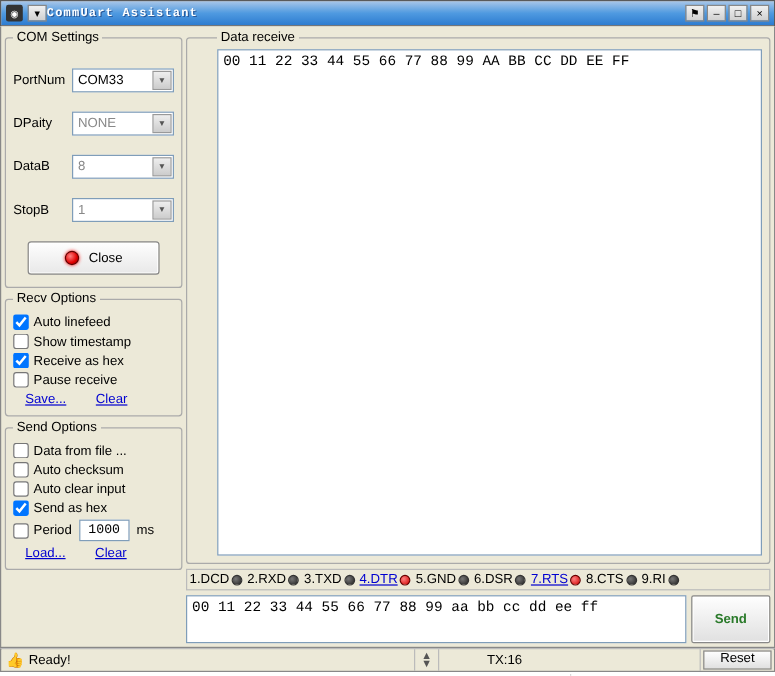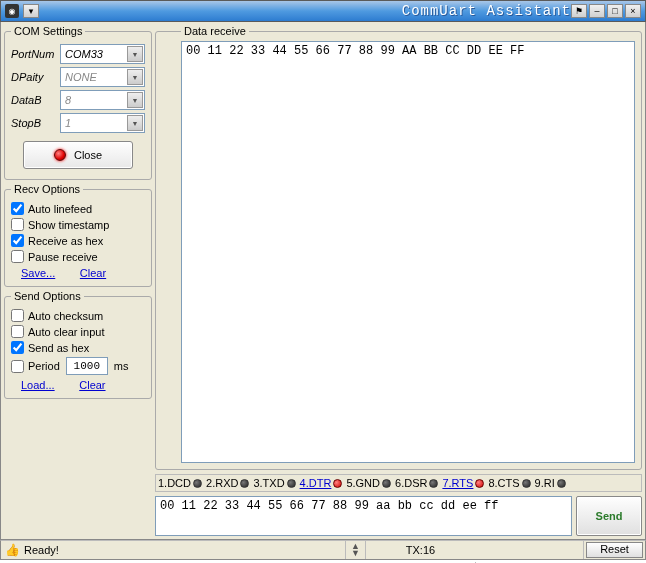--- a/index.html
+++ b/index.html
@@ -1,28 +1,28 @@
 <!DOCTYPE html>
 <html><head>
 <meta charset="utf-8">
 <style>
   * { box-sizing: border-box; font-family: Tahoma, sans-serif; font-size: 11px; }
   body { margin: 0; padding: 0; background: #fff; width: 646px; height: 563px; overflow: hidden; }
   .titlebar { height: 22px; background: linear-gradient(to bottom, #a8c6e8 0%, #4f9ae0 50%, #2d7cd0 100%); display: flex; align-items: center; padding: 0 4px; border: 1px solid #5a5a5a; }
   .tb-left { display: flex; gap: 4px; align-items: center; }
   .tb-icon { width: 14px; height: 14px; background: #333; border-radius: 2px; display:flex;align-items:center;justify-content:center;color:#fff;font-size:8px;}
-  .tb-title { flex: 1; text-align: right; font-weight: normal; font-family: 'Courier New', monospace; font-size: 14px; color: #fff; text-shadow: 1px 1px 0 #2a5a9a; letter-spacing: 1px; }
+  .tb-title { flex: 1; text-align: left; font-weight: bold; font-family: 'Courier New', monospace; font-size: 10px; color: #fff; text-shadow: 1px 1px 0 #2a5a9a; letter-spacing: 1px; }
   .tb-right { display: flex; gap: 2px; }
   .tb-btn { width: 16px; height: 14px; background: linear-gradient(to bottom, #f0f0f0, #d0d0d0); border: 1px solid #888; display: flex; align-items: center; justify-content: center; font-size: 9px; cursor: pointer; }
   .mainarea { display: flex; height: 518px; background: #ece9d8; border: 1px solid #888; border-top: none; padding: 3px; gap: 3px; }
   .leftcol { width: 148px; display: flex; flex-direction: column; gap: 3px; }
   .rightcol { flex: 1; display: flex; flex-direction: column; gap: 2px; }
   fieldset { border: 1px solid #aaa; border-radius: 3px; padding: 4px 6px 6px 6px; margin: 0; background: #ece9d8; }
   legend { font-size: 11px; padding: 0 3px; }
-  .comrow { display: flex; align-items: center; margin: 3px 0; gap: 3px; font-style: italic; }
+  .comrow { display: flex; align-items: center; margin: 16px 0; gap: 3px; }
   .comlabel { width: 46px; font-size: 11px; }
   .combo { flex: 1; height: 20px; border: 1px solid #7f9db9; background: #fff; display: flex; align-items: center; padding: 0 2px 0 4px; position: relative; color: #888; }
   .combo.enabled { color: #000; }
   .combo-arrow { position: absolute; right: 1px; top: 1px; width: 16px; height: 16px; background: linear-gradient(to bottom,#eee,#ccc); border: 1px solid #999; display: flex; align-items: center; justify-content: center; font-size: 7px; color: #555; }
   .closebtn { margin: 8px auto 4px auto; width: 110px; height: 28px; background: linear-gradient(to bottom,#fefefe,#e8e8e8); border: 1px solid #888; border-radius: 3px; display: flex; align-items: center; justify-content: center; gap: 8px; cursor: pointer; box-shadow: inset 0 0 0 1px #fff; }
   .led { width: 12px; height: 12px; border-radius: 50%; background: radial-gradient(circle at 35% 35%, #ff8080, #e00000 60%, #800000); border: 1px solid #600; box-shadow: 0 0 3px #f00; }
   .checkrow { display: flex; align-items: center; margin: 3px 0; gap: 4px; font-family: 'Courier New', monospace; font-size: 11px; }
   .checkrow input[type=checkbox] { width: 13px; height: 13px; margin: 0; }
   .linkrow { margin: 4px 0 0 10px; font-family: 'Courier New', monospace; font-size: 11px; }
   .linkrow a { color: #0000d0; text-decoration: underline; margin-right: 18px; cursor: pointer; }
@@ -124,20 +124,24 @@
       <div class="linkrow">
         <a>Save...</a>
         <a>Clear</a>
       </div>
     </fieldset>
 
     <fieldset>
       <legend>Send Options</legend>
       <label class="checkrow">
           <input type="checkbox" style="">
+          <span>Data from file ...</span>
+        </label>
+      <label class="checkrow">
+          <input type="checkbox" style="">
           <span>Auto checksum</span>
         </label>
       <label class="checkrow">
           <input type="checkbox" style="">
           <span>Auto clear input</span>
         </label>
       <label class="checkrow">
           <input type="checkbox" checked="" style="">
           <span>Send as hex</span>
         </label>

